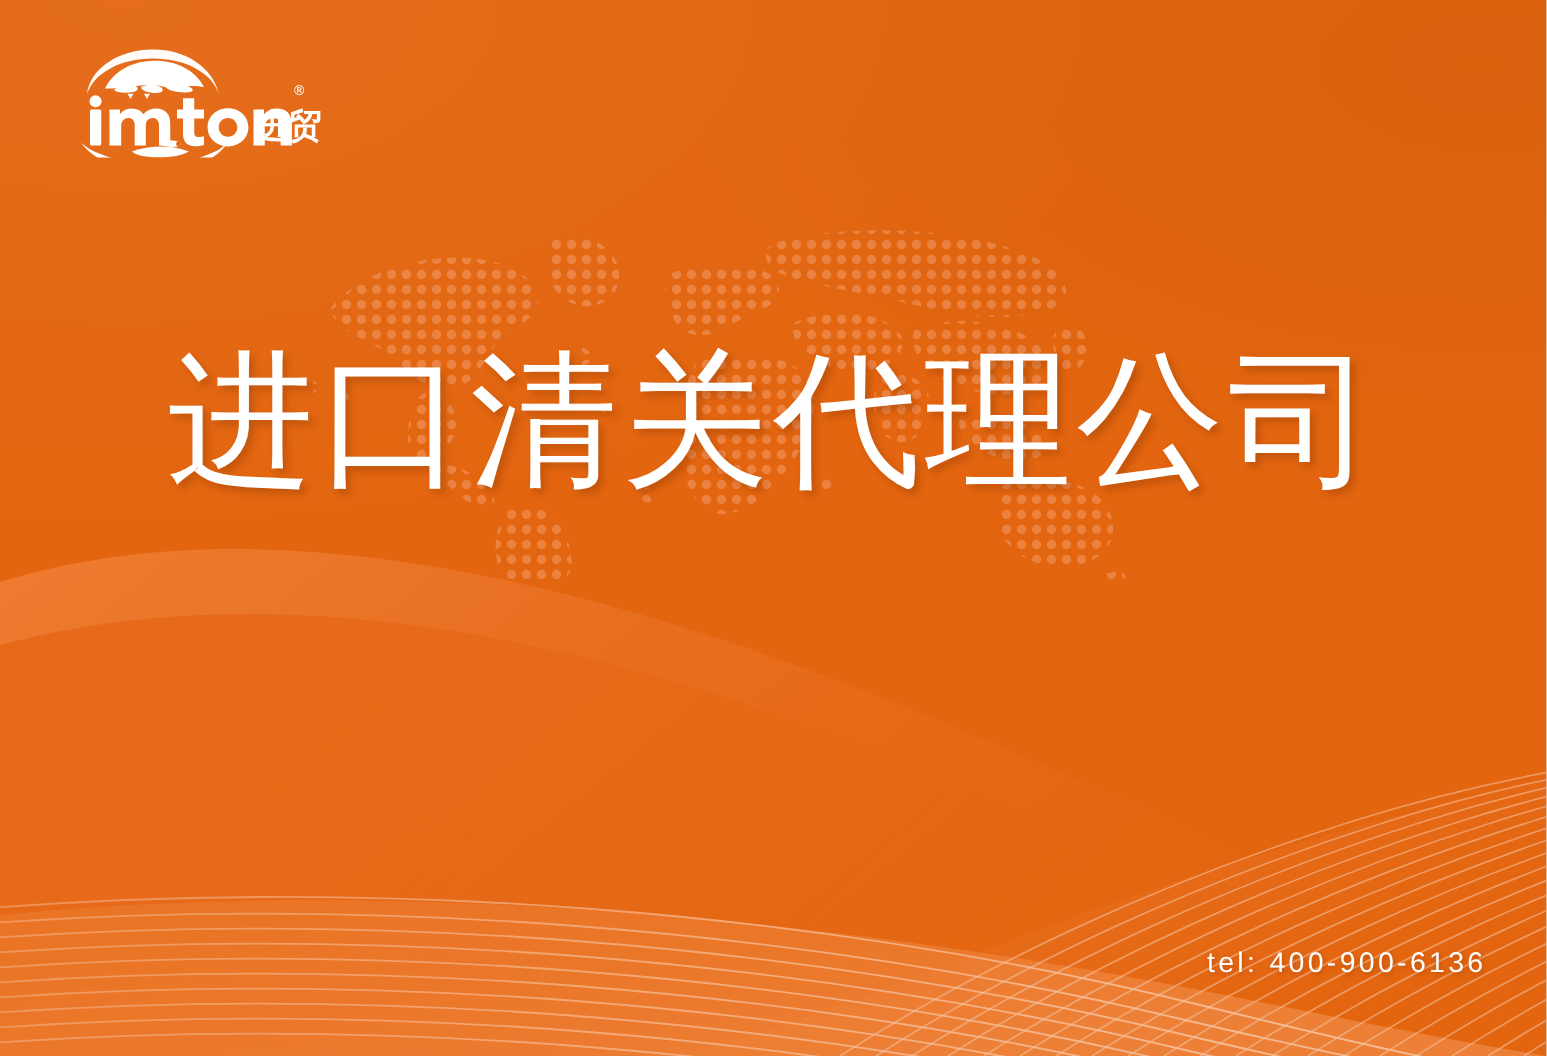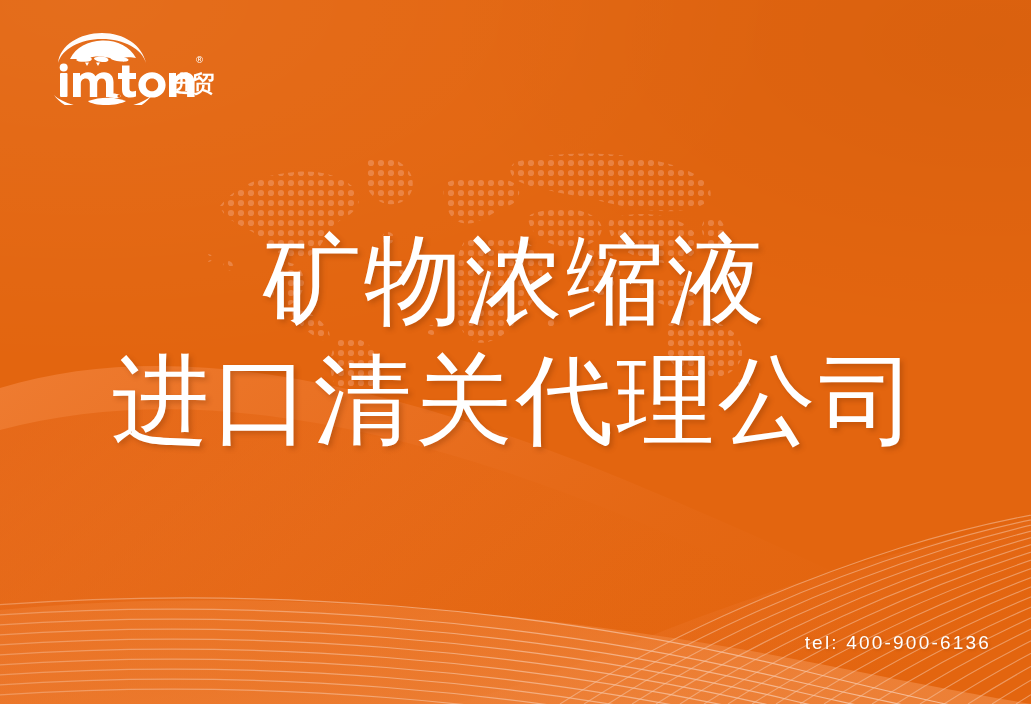--- a/index.html
+++ b/index.html
@@ -301,19 +301,18 @@
                  C 104,76 86,82 64,82 C 42,82 22,76 14,68 Z"></path>
         <path d="M48,74 C 56,71 66,70 74,71 C 78,71.5 82,72.5 86,74
                  C 82,76.5 74,78 66,78 C 58,78 50,76.5 48,74 Z"></path>
         <path d="M66,68 C 70,66 76,66 80,68 C 82,69 80,71 76,71 C 71,71 66,70 66,68 Z"></path>
         <circle cx="79" cy="69" r="1.6" fill="#e3650f"></circle>
       </g>
     </svg>
   </div>
 
   <div id="headline">
-    <span class="hl-line" id="hl-line-1">矿物浓缩液</span>
     <span class="hl-line" id="hl-line-2">进口清关代理公司</span>
   </div>
 
   <div id="tel">tel: 400-900-6136</div>
 
 </div>
 
 </body></html>

